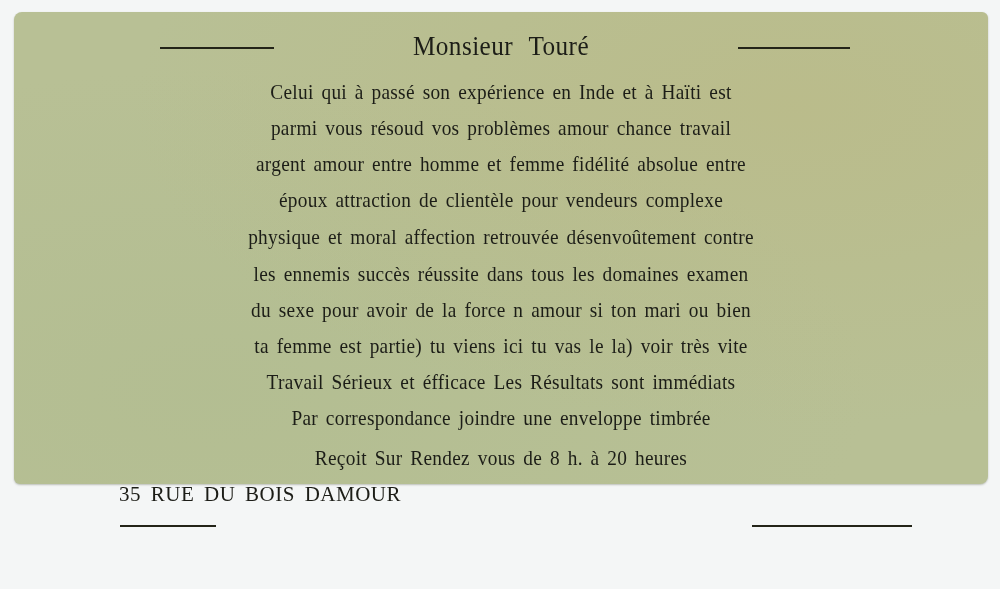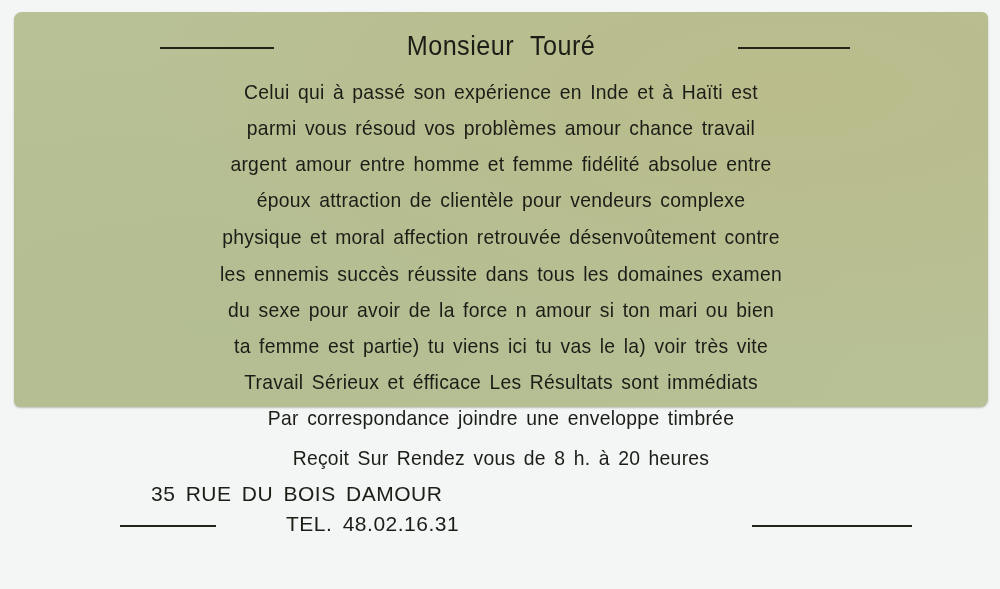--- a/index.html
+++ b/index.html
@@ -8,29 +8,29 @@
       width: 1000px;
       height: 589px;
       background: #f4f6f6;
       overflow: hidden;
     }
     .card {
       position: absolute;
       left: 14px;
       top: 12px;
       width: 974px;
-      height: 395px;
+      height: 472px;
       background: #b8c095;
       background-image:
         radial-gradient(ellipse at 80% 20%, rgba(190,180,120,0.35), rgba(0,0,0,0) 60%),
         radial-gradient(ellipse at 20% 80%, rgba(170,185,140,0.35), rgba(0,0,0,0) 60%);
       border-radius: 8px 6px 8px 6px;
       box-shadow: 0 1px 2px rgba(80,90,70,0.35);
       color: #1c1d17;
-      font-family: Liberation Sans, sans-serif;
+      font-family: Liberation Serif, serif;
     }
     .line {
       position: absolute;
       left: 0;
       width: 100%;
       text-align: center;
       font-size: 21px;
       letter-spacing: 0.3px;
       word-spacing: 3px;
       white-space: nowrap;
@@ -52,21 +52,20 @@
       position: absolute;
       height: 2px;
       background: #232418;
     }
     .abs {
       position: absolute;
       font-size: 21px;
       letter-spacing: 0.5px;
       word-spacing: 4px;
       white-space: nowrap;
-      margin-left: 32px;
     }
   </style>
 </head>
 <body>
 
 <div class="card">
   <div class="rule" style="left:146px; top:35px; width:114px;"></div>
   <div class="title">Monsieur Touré</div>
   <div class="rule" style="left:724px; top:35px; width:112px;"></div>
 
@@ -78,15 +77,14 @@
   <div class="line" style="top:250px;">les ennemis succès réussite dans tous les domaines examen</div>
   <div class="line" style="top:286px;">du sexe pour avoir de la force n amour si ton mari ou bien</div>
   <div class="line" style="top:322px;">ta femme est partie) tu viens ici tu vas le la) voir très vite</div>
   <div class="line" style="top:358px;">Travail Sérieux et éfficace Les Résultats sont immédiats</div>
   <div class="line" style="top:394px;">Par correspondance joindre une enveloppe timbrée</div>
   <div class="line" style="top:434px;">Reçoit Sur Rendez vous de 8 h. à 20 heures</div>
 
   <div class="abs" style="left:105px; top:470px;">35 RUE DU BOIS DAMOUR</div>
 
   <div class="rule" style="left:106px; top:513px; width:96px;"></div>
-  <div class="abs" style="left:240px; top:500px;">TEL. 48.02.16.31</div>
   <div class="rule" style="left:738px; top:513px; width:160px;"></div>
 </div>
 
 </body></html>

